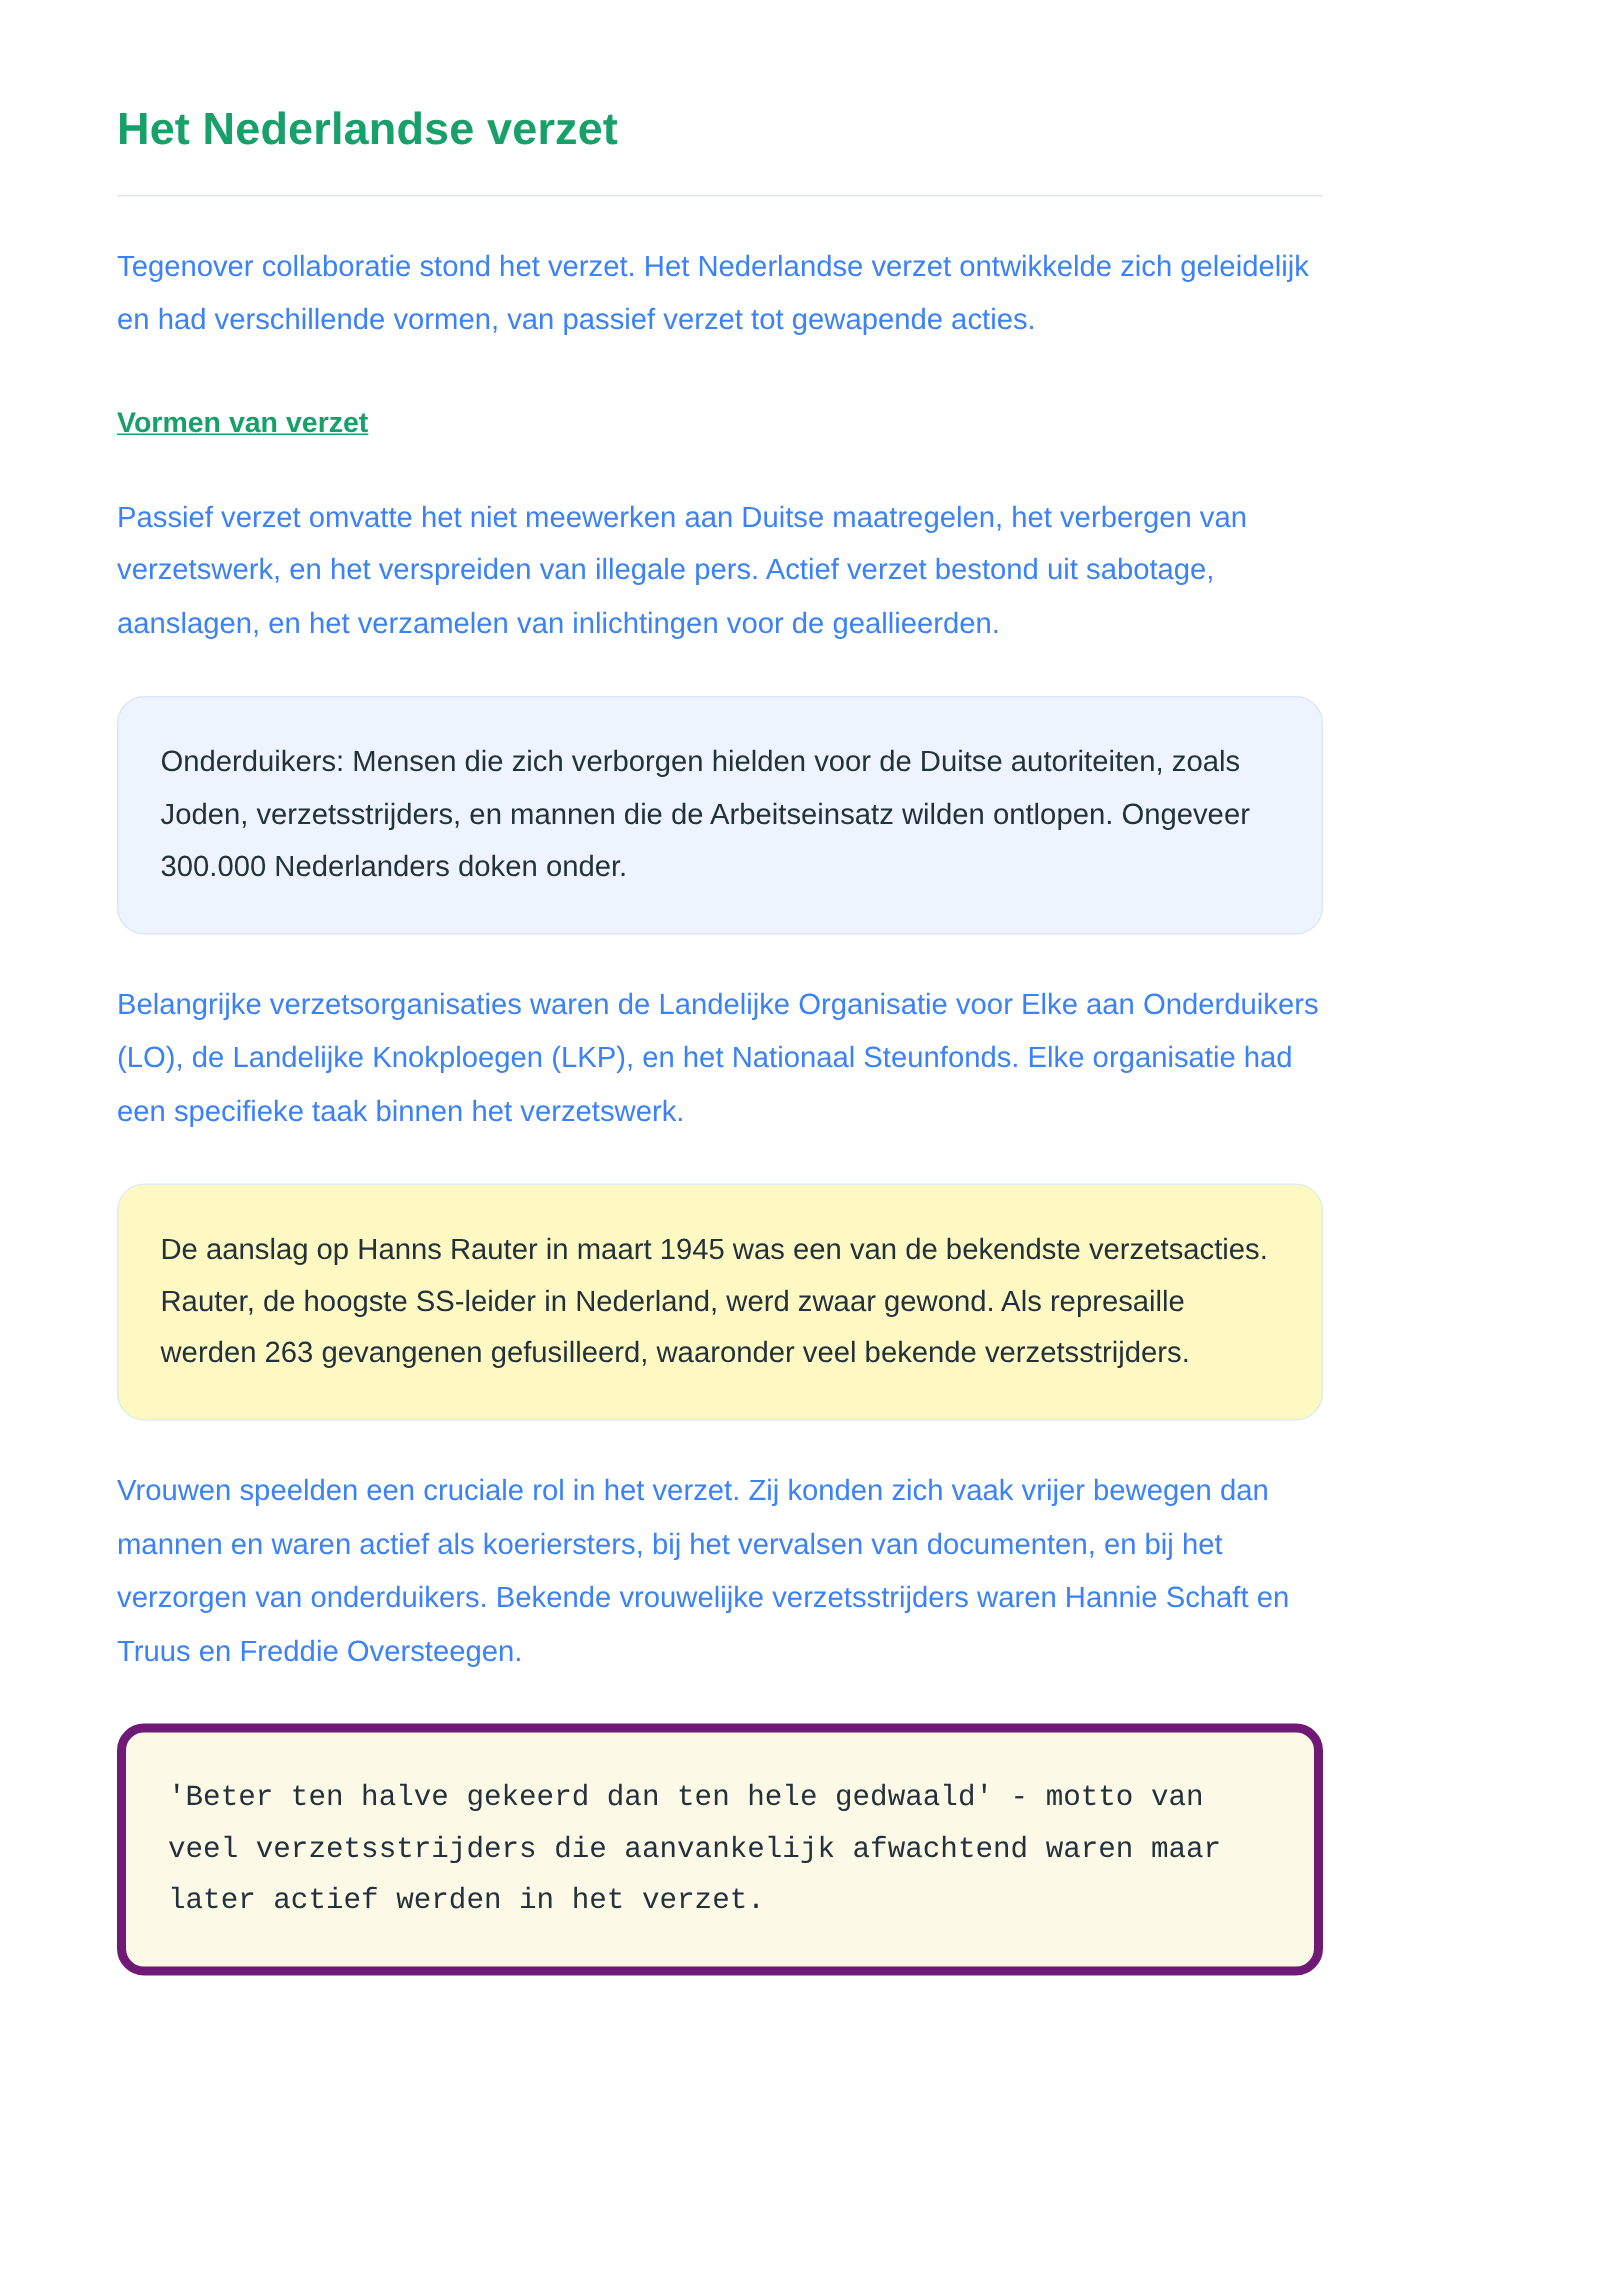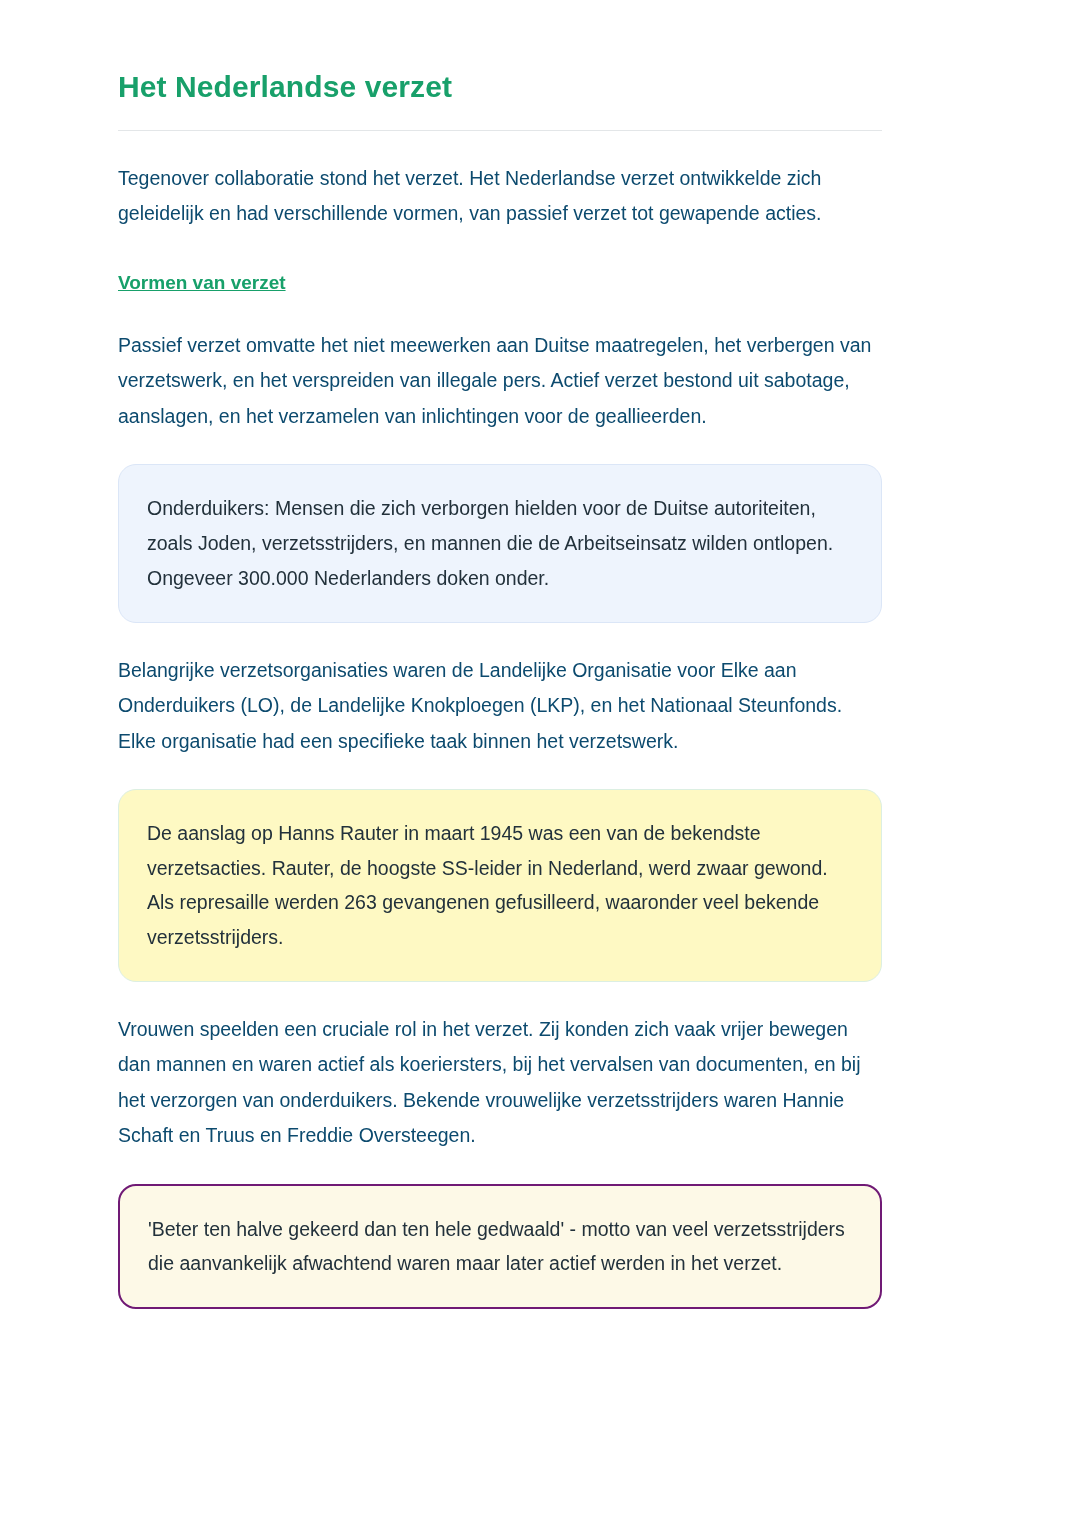--- a/index.html
+++ b/index.html
@@ -10,40 +10,40 @@
   body {
     width: 1080px;
     min-height: 1527px;
     font-family: "Liberation Sans", sans-serif;
     color: #1f2a33;
   }
   .page {
     width: 1000px;
     min-height: 1527px;
     box-sizing: border-box;
-    padding: 60px 118px 40px 118px;
+    padding: 60px 118px 40px 78px;
     background: #ffffff;
   }
   .doc-title {
     font-size: 30px;
     font-weight: bold;
     color: #18a06a;
     letter-spacing: 0.1px;
     margin: 8px 0 0 0;
     line-height: 1.25;
   }
   .title-rule {
     border: none;
     border-top: 1px solid #e3e6e8;
     margin: 24px 0 0 0;
   }
   .para {
     font-size: 19.5px;
     line-height: 1.82;
-    color: #0c4a6e;
+    color: #3b82f6;
     margin: 30px 0 0 0;
     max-width: 845px;
   }
   .section-heading {
     font-size: 19px;
     font-weight: bold;
     color: #17a06a;
     margin: 38px 0 0 0;
     line-height: 1.5;
     text-decoration: underline;
@@ -61,21 +61,22 @@
   .callout.blue {
     background: #eef4fd;
     border: 1px solid #dbe6f7;
   }
   .callout.green {
     background: #fef9c3;
     border: 1px solid #dcefe2;
   }
   .callout.yellow {
     background: #fdf9e7;
-    border: 2px solid #701a75;
+    border: 6px solid #701a75;
+    font-family: Liberation Mono, monospace;
   }
   .callout p {
     margin: 0;
   }
 </style>
 </head>
 <body>
 
 <div class="page">
 

